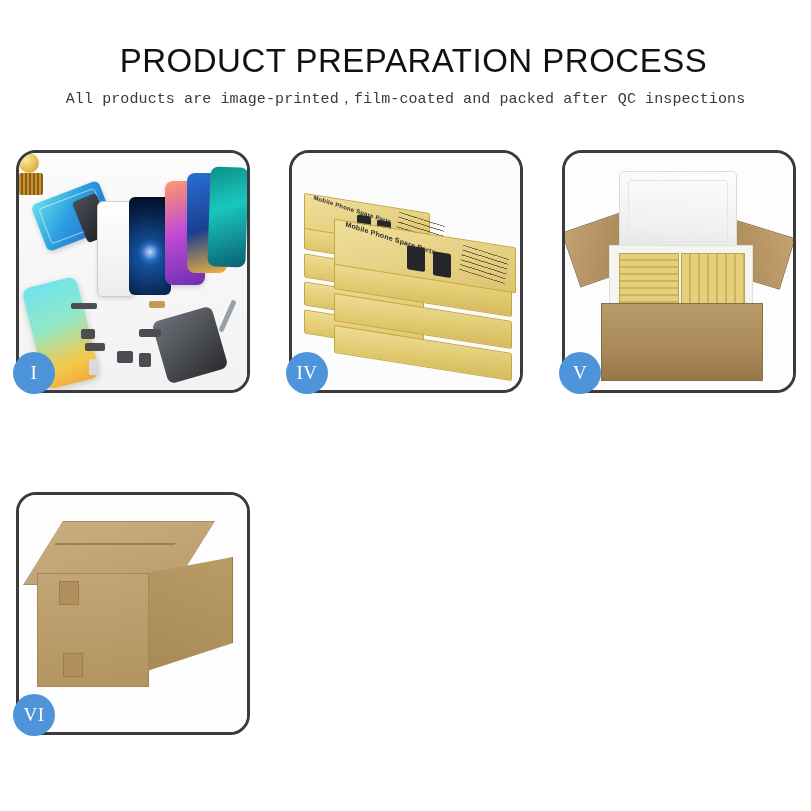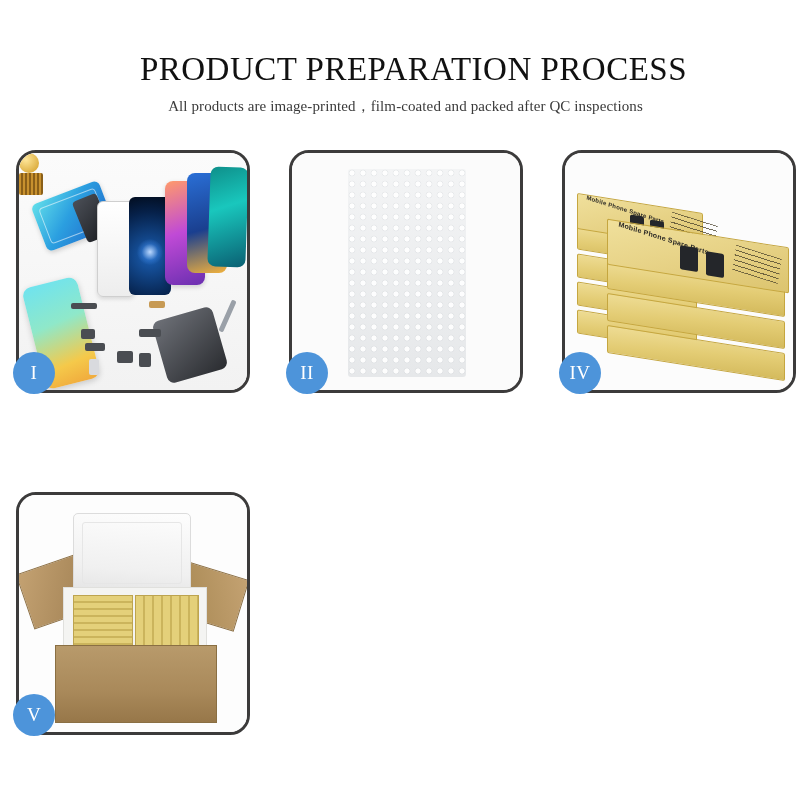--- a/index.html
+++ b/index.html
@@ -7,27 +7,27 @@
     width: 811px; height: 811px;
     background: #ffffff;
     font-family: "Liberation Sans", sans-serif;
     overflow: hidden;
   }
   .page { position: relative; width: 811px; height: 811px; background: #fff; }
 
   .header { text-align: center; padding-top: 44px; }
   .title {
     font-size: 33px; font-weight: 400; letter-spacing: 0.5px;
-    color: #111; line-height: 1.05; margin: 8px;
-    font-family: Liberation Serif, serif;
+    color: #111; line-height: 1.05; margin: 0;
+    font-family: Liberation Sans, sans-serif;
     padding-left: 16px;
   }
   .subtitle {
     font-size: 15px; color: #3a3a3a; margin: 10px 0 0 0;
-    font-family: Liberation Serif, serif; letter-spacing: 0.1px;
+    font-family: Liberation Mono, monospace; letter-spacing: 0.1px;
   }
 
   .grid {
     position: absolute; left: 16px; top: 150px;
     width: 779px; display: grid;
     grid-template-columns: repeat(3, 234px);
     grid-template-rows: repeat(2, 243px);
     column-gap: 39px; row-gap: 99px;
   }
   .panel {
@@ -288,35 +288,20 @@
         <div class="prt" style="left:66px;top:190px;width:20px;height:8px;"></div>
         <div class="prt" style="left:120px;top:176px;width:22px;height:8px;"></div>
         <div class="prt" style="left:98px;top:198px;width:16px;height:12px;"></div>
         <div class="prt" style="left:70px;top:206px;width:10px;height:16px;background:#d9dade;"></div>
         <div class="prt" style="left:120px;top:200px;width:12px;height:14px;"></div>
         <div class="prt" style="left:206px;top:146px;width:5px;height:34px;background:#9aa0a8;transform:rotate(24deg);"></div>
       </div>
       <div class="badge">I</div>
     </div>
 
-    <div class="panel">
-      <div class="panel-inner p2">
-        <div class="lcd2"></div>
-        <div class="flex2"></div>
-        <div class="conn" style="left:101px;top:108px;"></div>
-        <div class="tape" style="left:100px;top:24px;width:16px;height:9px;"></div>
-        <div class="tape" style="left:96px;top:86px;width:14px;height:10px;"></div>
-        <div class="tape" style="left:78px;top:190px;width:14px;height:20px;transform:rotate(14deg);"></div>
-        <div class="tape" style="left:134px;top:190px;width:14px;height:20px;transform:rotate(-14deg);"></div>
-        <div class="wrap-bag">
-          <div class="bub"></div>
-        </div>
-      </div>
-      <div class="badge">II</div>
-    </div>
 
 
     <div class="panel">
       <div class="panel-inner p4">
         <div class="stack">
 
           <div class="sbox" style="left:4px;top:66px;width:118px;height:22px;transform:skewY(9deg);"></div>
           <div class="sbox" style="left:4px;top:94px;width:118px;height:22px;transform:skewY(9deg);"></div>
           <div class="sbox" style="left:4px;top:122px;width:118px;height:22px;transform:skewY(9deg);"></div>
           <div class="sbox" style="left:4px;top:150px;width:118px;height:22px;transform:skewY(9deg);"></div>
@@ -349,15 +334,26 @@
         <div class="flapR5"></div>
         <div class="flapTop5"></div>
         <div class="foamrim"></div>
         <div class="goldrow" style="left:54px;top:100px;width:58px;height:50px;"></div>
         <div class="goldrow" style="left:116px;top:100px;width:62px;height:50px;background:repeating-linear-gradient(90deg,#e4d07a 0 7px,#cbb45c 7px 9px);"></div>
         <div class="carton5"></div>
       </div>
       <div class="badge">V</div>
     </div>
 
+    <div class="panel">
+      <div class="panel-inner p6">
+        <div class="c6-top"></div>
+        <div class="c6-side"></div>
+        <div class="c6-front"></div>
+        <div class="seam" style="left:36px;top:48px;width:120px;height:2px;transform:skewX(-32deg);"></div>
+        <div class="tape6" style="left:40px;top:86px;width:18px;height:22px;"></div>
+        <div class="tape6" style="left:44px;top:158px;width:18px;height:22px;"></div>
+      </div>
+      <div class="badge">VI</div>
+    </div>
 
   </div>
 </div>
 
 </body></html>

